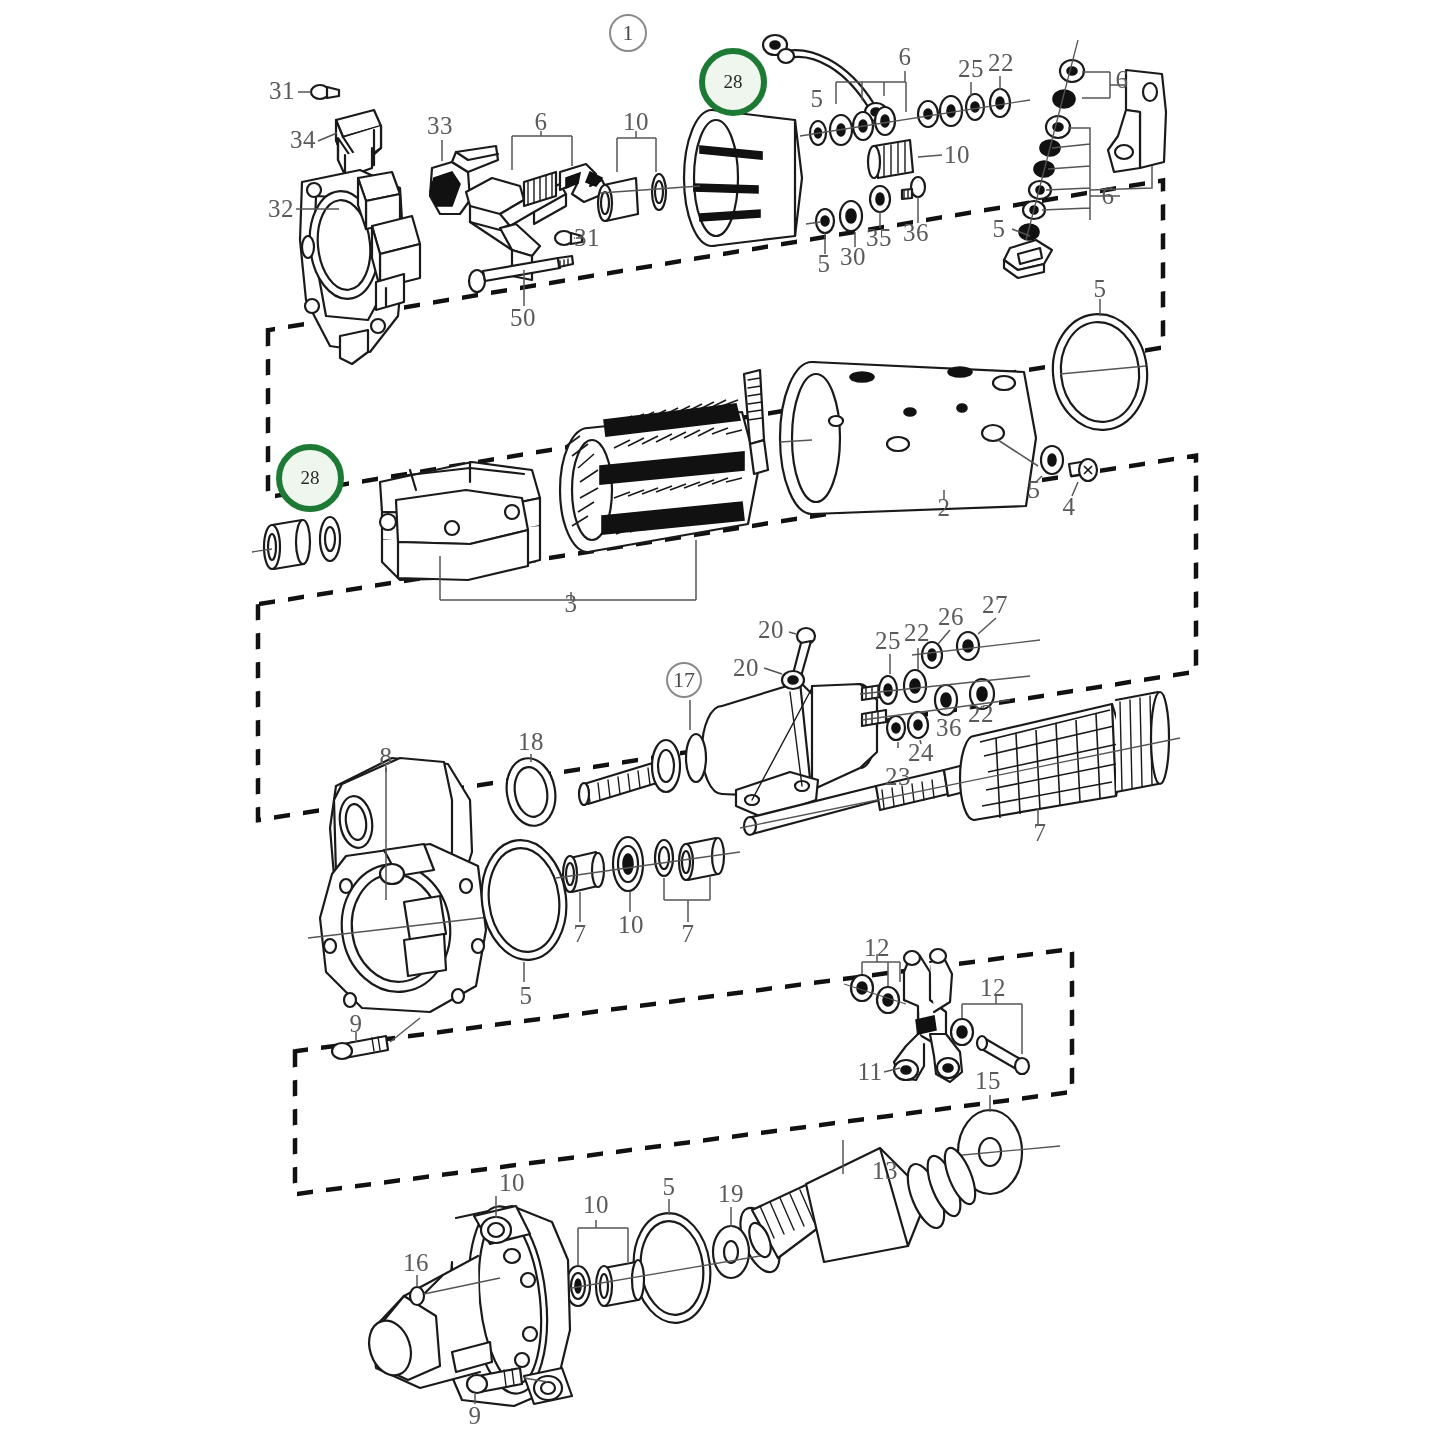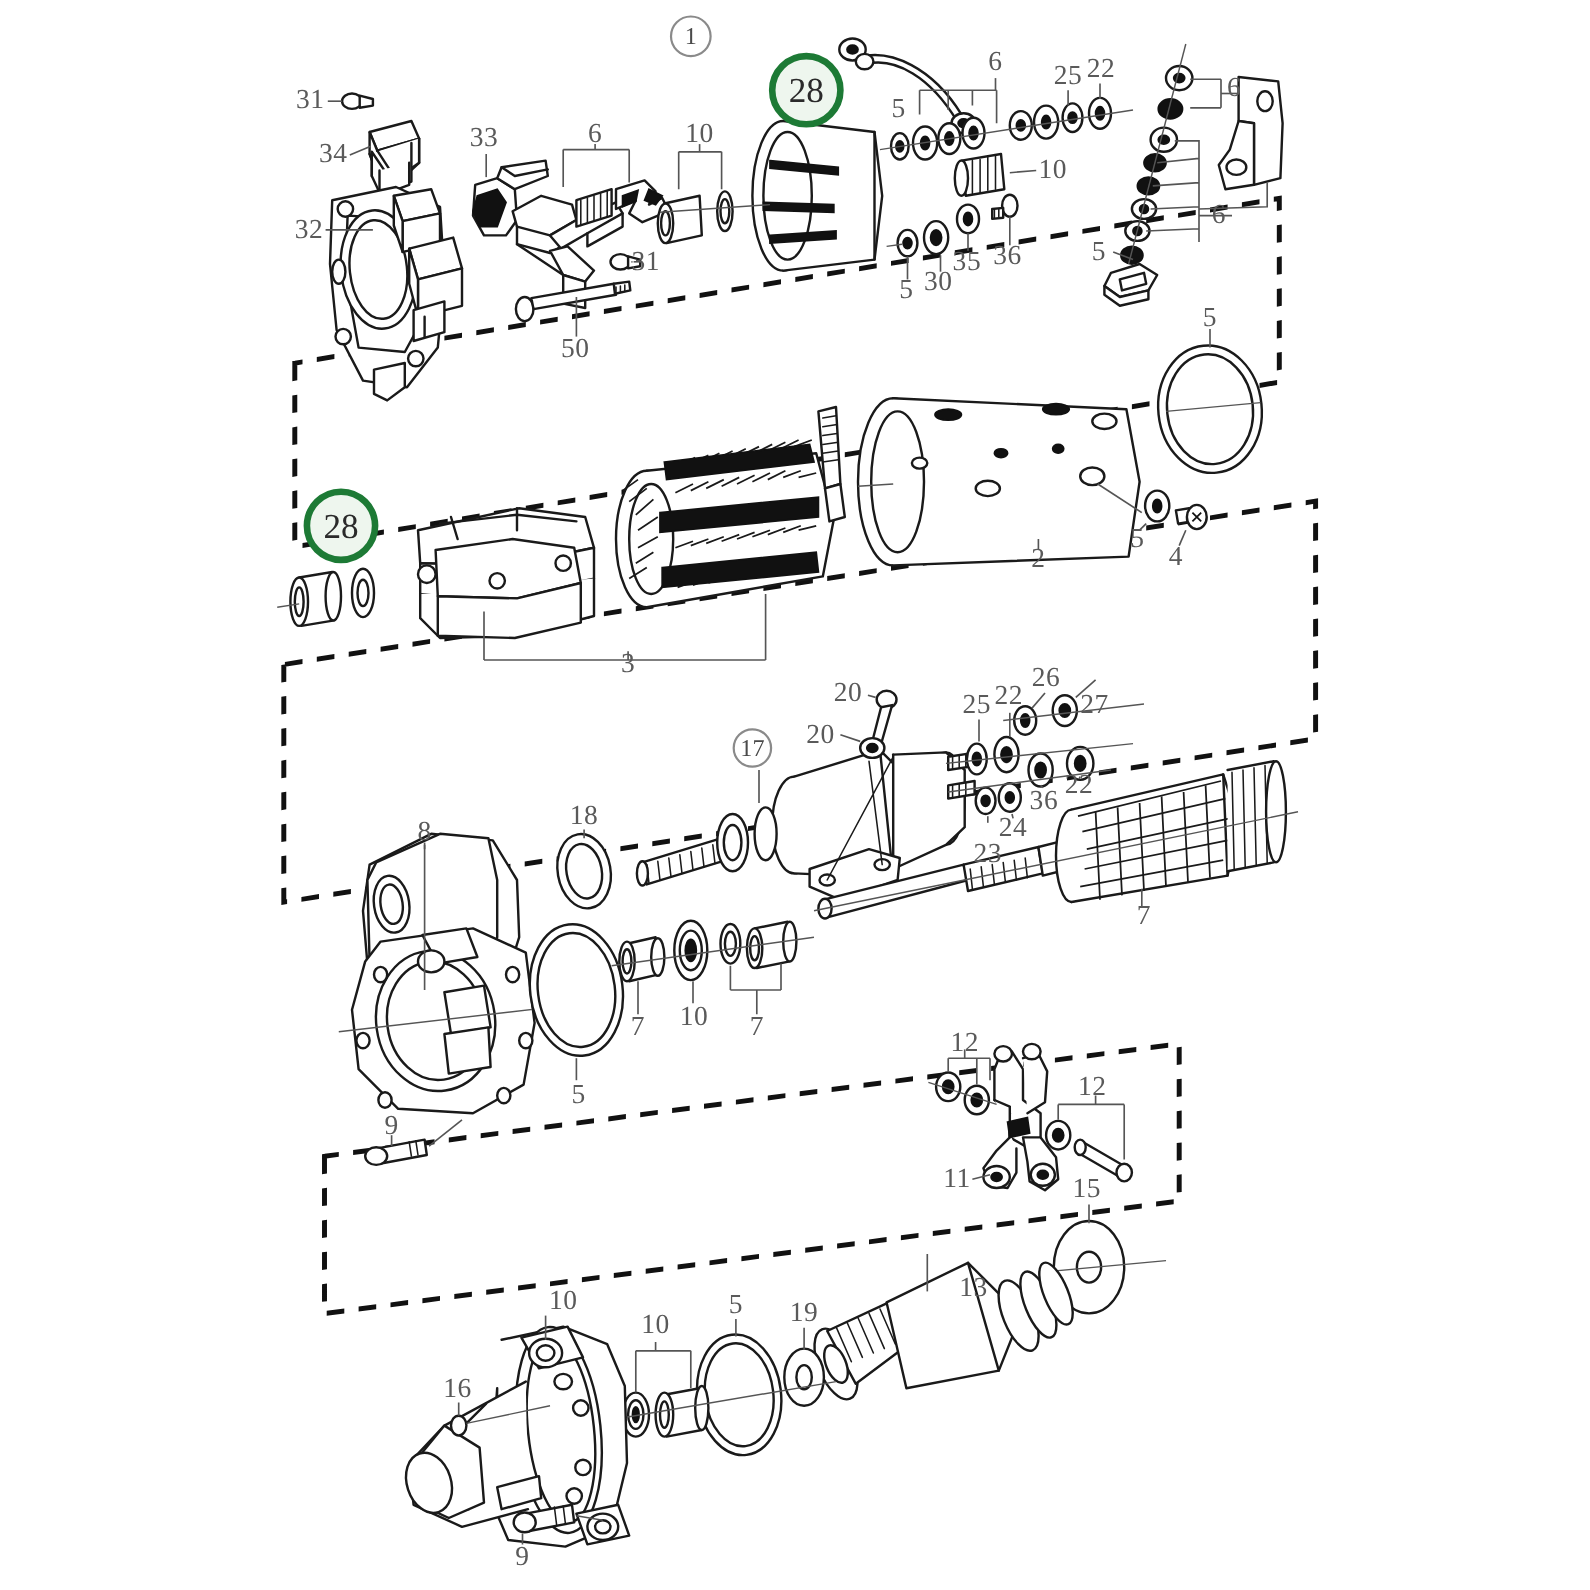--- a/index.html
+++ b/index.html
@@ -38,21 +38,21 @@
   .badge.plain{
     border:2px solid #8a8a8a;
     color:#4a4a4a;
     background:#ffffff;
     font-size:22px;
   }
   .badge.hl{
     border:6px solid #1d7a35;
     background:#eef6ee;
     color:#2a2a2a;
-    font-size:32px;
+    font-size:19px;
   }
 </style>
 </head>
 <body>
 
 <div id="stage">
 
 <svg viewBox="0 0 1445 1445" xmlns="http://www.w3.org/2000/svg">
   <defs>
     <style>
@@ -654,21 +654,21 @@
       <div class="lbl" style="left: 1100px; top: 289px;">5</div>
       <div class="lbl" style="left: 944px; top: 508px;">2</div>
       <div class="lbl" style="left: 1034px; top: 490px;">5</div>
       <div class="lbl" style="left: 1069px; top: 507px;">4</div>
       <div class="lbl" style="left: 571px; top: 604px;">3</div>
       <div class="lbl" style="left: 771px; top: 630px;">20</div>
       <div class="lbl" style="left: 746px; top: 668px;">20</div>
       <div class="lbl" style="left: 888px; top: 641px;">25</div>
       <div class="lbl" style="left: 917px; top: 633px;">22</div>
       <div class="lbl" style="left: 951px; top: 617px;">26</div>
-      <div class="lbl" style="left: 995px; top: 605px; margin-top: 36px;">27</div>
+      <div class="lbl" style="left: 995px; top: 605px;">27</div>
       <div class="lbl" style="left: 949px; top: 728px;">36</div>
       <div class="lbl" style="left: 981px; top: 714px;">22</div>
       <div class="lbl" style="left: 898px; top: 757px; margin-top: 20px;">23</div>
       <div class="lbl" style="left: 921px; top: 753px;">24</div>
       <div class="lbl" style="left: 1040px; top: 833px;">7</div>
       <div class="lbl" style="left: 531px; top: 742px;">18</div>
       <div class="lbl" style="left: 386px; top: 757px;">8</div>
       <div class="lbl" style="left: 580px; top: 934px;">7</div>
       <div class="lbl" style="left: 631px; top: 925px;">10</div>
       <div class="lbl" style="left: 688px; top: 934px;">7</div>

